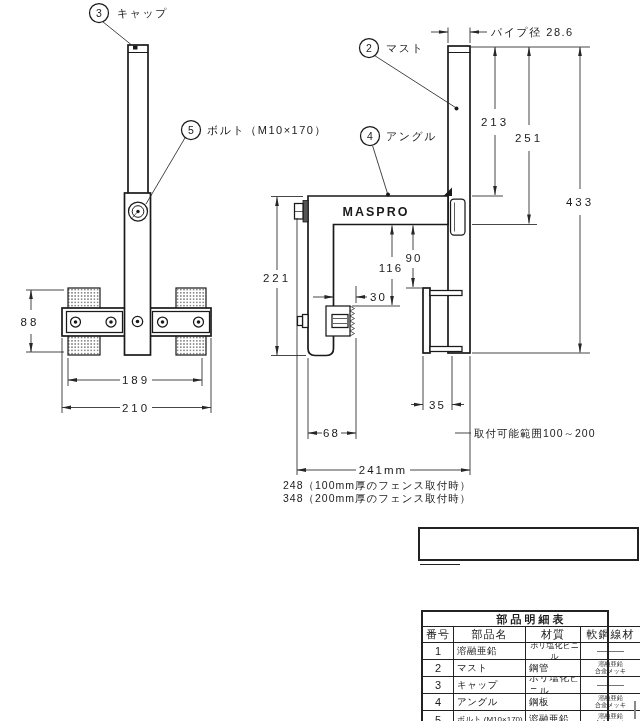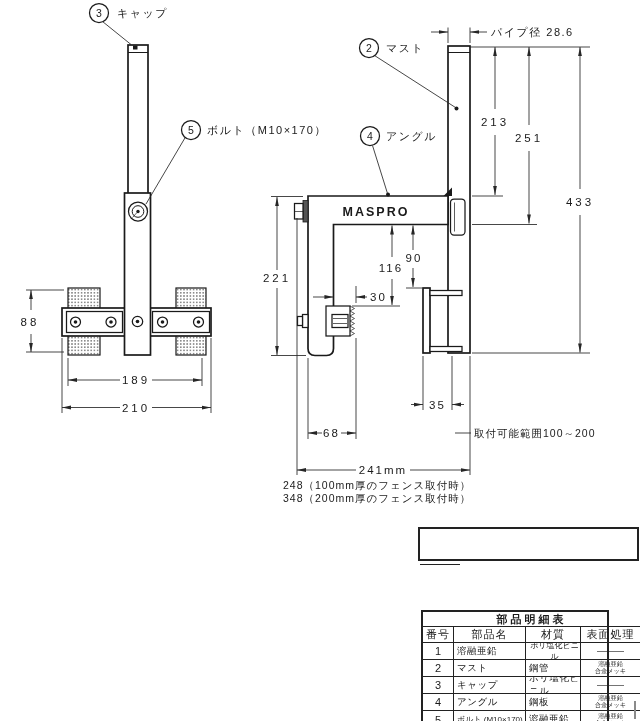--- a/index.html
+++ b/index.html
@@ -260,21 +260,21 @@
     <div class="cell lab">品 名</div>
     <div class="cell bot lab">型 式</div>
   </div>
 
   <div id="partstable" class="tbl">
     <div class="cell last ttl">部品明細表</div>
 
     <div class="cell hdr">番号</div>
     <div class="cell hdr">部品名</div>
     <div class="cell hdr">材質</div>
-    <div class="cell last hdr">表面処理</div>
+    <div class="cell last hdr">軟鋼線材</div>
 
     <div class="cell no">1</div>
     <div class="cell left nm">溶融亜鉛</div>
     <div class="cell left mat mat-s">ポリ塩化ビニル</div>
     <div class="cell last fin">―――</div>
 
     <div class="cell no">2</div>
     <div class="cell left nm">マスト</div>
     <div class="cell left mat">鋼管</div>
     <div class="cell last fin fin-s">溶融亜鉛

